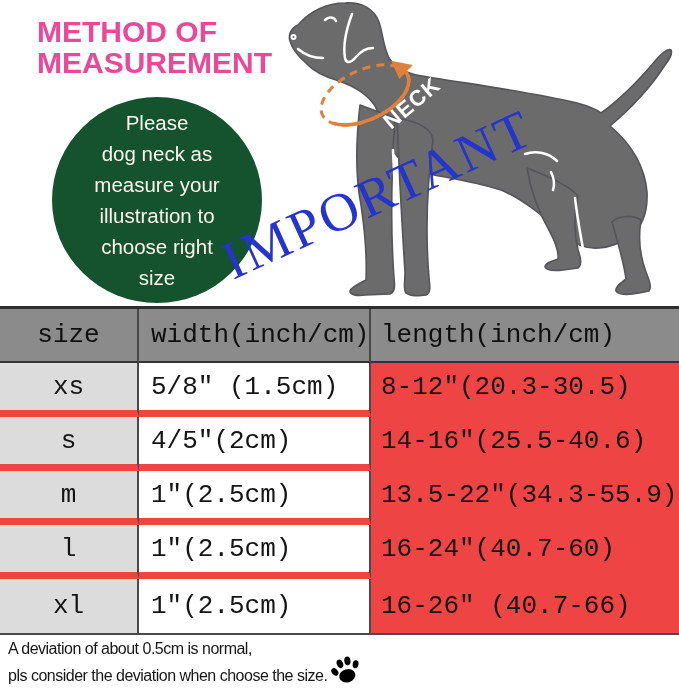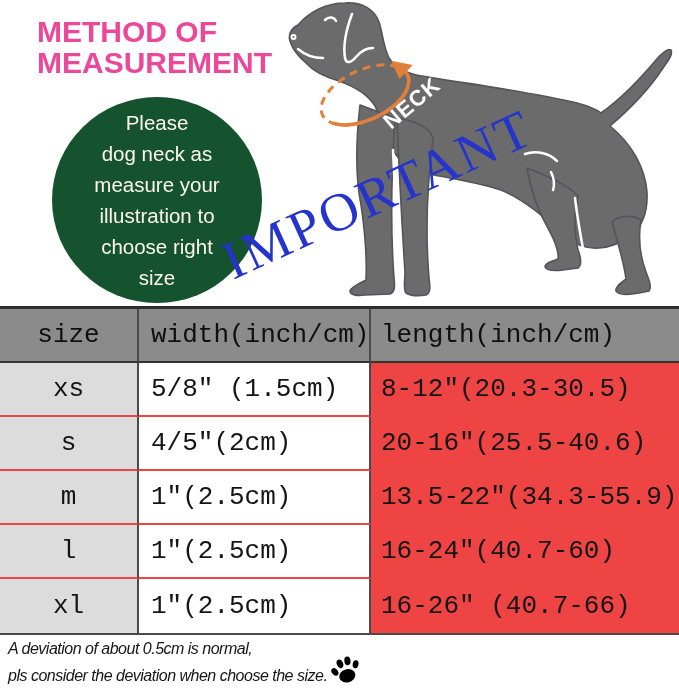--- a/index.html
+++ b/index.html
@@ -36,34 +36,34 @@
   
   #size-table{
     position:absolute;left:0;top:306px;width:679px;z-index:2;
     border-top:3px solid #2e2e2e;border-bottom:2px solid #4a4a4a;
     font-family:"Liberation Mono","DejaVu Sans Mono",monospace;
     color:#141414;
   }
   .tr{display:grid;grid-template-columns:139px 232px 308px;height:54px;}
   .td{
     box-sizing:border-box;display:flex;align-items:center;
-    border-bottom:2px solid #ef4444;font-size:26px;
+    border-bottom:7px solid #ef4444;font-size:26px;
     white-space:nowrap;overflow:hidden;
   }
   .tr:last-child .td{border-bottom:none;}
   .td.c1{justify-content:center;background:#DCDCDC;border-right:2px solid #4a4a4a;}
   .td.c2{padding-left:12px;background:#fff;border-right:2px solid #4a4a4a;}
   .td.c3{padding-left:10px;background:#ef4444;}
   .tr.head .td{background:#8B8B8B;color:#0f0f0f;border-bottom:2px solid #333;}
   .tr.head .td.c1{justify-content:center;}
   
   #footnote{
     position:absolute;left:0;top:630px;width:603px;height:62px;z-index:2;
     padding:5px 14px 0 8px;box-sizing:border-box;
-    font-style:italic;font-size:16px;letter-spacing:-0.5px;line-height:27px;
+    font-size:16px;letter-spacing:-0.5px;line-height:27px;
     color:#161616;
   }
   .paw{display:inline-block;vertical-align:middle;margin-left:3px;transform:translateY(-6px);}
 </style>
 </head>
 <body>
 
 <div id="canvas">
 
   <div id="diagram-area">
@@ -183,21 +183,21 @@
       <div class="td c3">length(inch/cm)</div>
     </div>
     <div class="tr">
       <div class="td c1">xs</div>
       <div class="td c2">5/8″ (1.5cm)</div>
       <div class="td c3">8-12″(20.3-30.5)</div>
     </div>
     <div class="tr">
       <div class="td c1">s</div>
       <div class="td c2">4/5″(2cm)</div>
-      <div class="td c3">20-16″(25.5-40.6)</div>
+      <div class="td c3">14-16″(25.5-40.6)</div>
     </div>
     <div class="tr">
       <div class="td c1">m</div>
       <div class="td c2">1″(2.5cm)</div>
       <div class="td c3">13.5-22″(34.3-55.9)</div>
     </div>
     <div class="tr">
       <div class="td c1">l</div>
       <div class="td c2">1″(2.5cm)</div>
       <div class="td c3">16-24″(40.7-60)</div>

